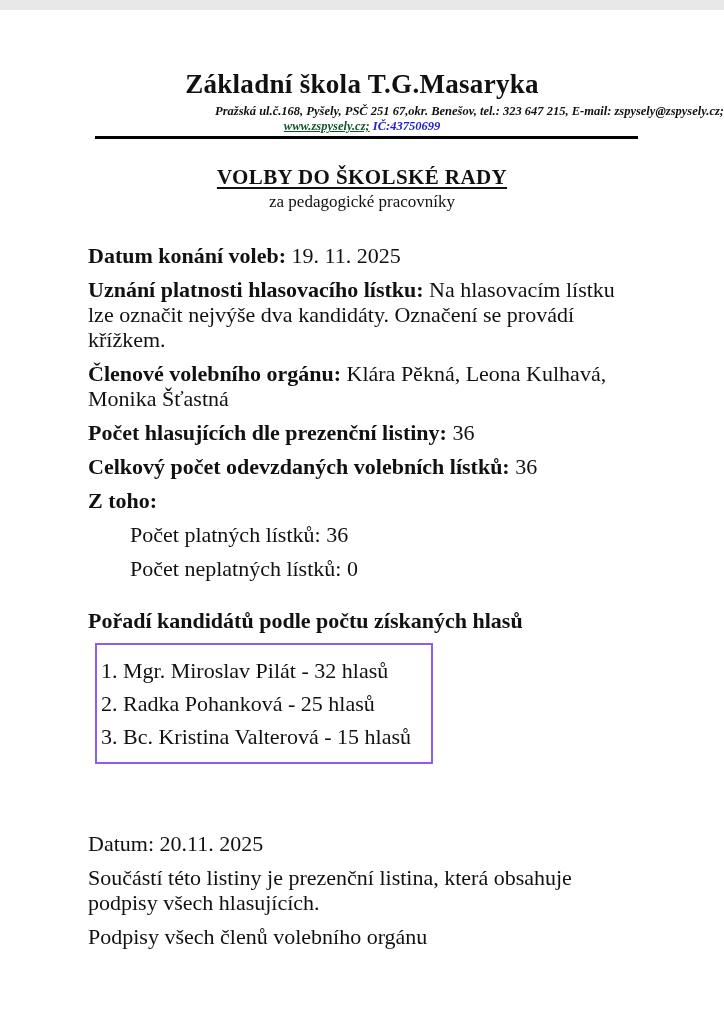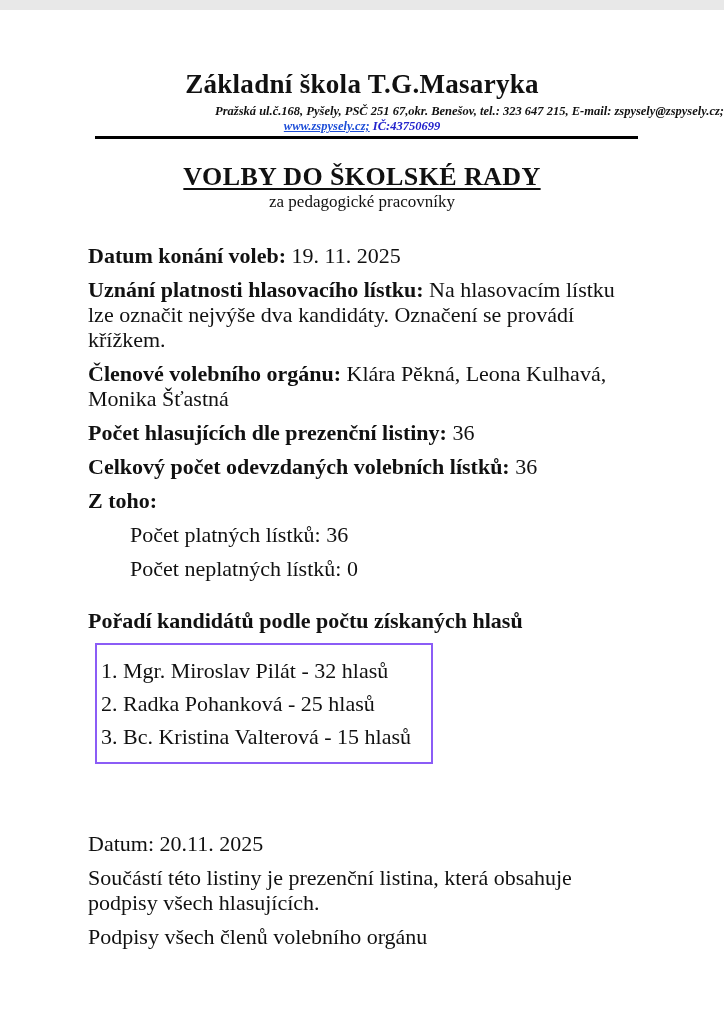--- a/index.html
+++ b/index.html
@@ -32,34 +32,34 @@
     text-align: right;
   }
   .link-line {
     font-size: 12.5px;
     font-weight: bold;
     font-style: italic;
     line-height: 15px;
     color: #2222cc;
   }
   .link-line a {
-    color: #1d4ed8;
+    color: #14532d;
     text-decoration: underline;
     cursor: pointer;
   }
   .header-rule {
     margin: 2px 86px 0 95px;
     border: none;
     border-top: 3px solid #000000;
     height: 0;
   }
   
   .doc-title-wrap { text-align: center; margin-top: 24px; }
   .doc-title {
-    font-size: 26px;
+    font-size: 21px;
     font-weight: bold;
     line-height: 28px;
     text-decoration: underline;
     text-underline-offset: 3px;
     letter-spacing: 0.4px;
   }
   .doc-subtitle {
     font-size: 17px;
     line-height: 22px;
   }

